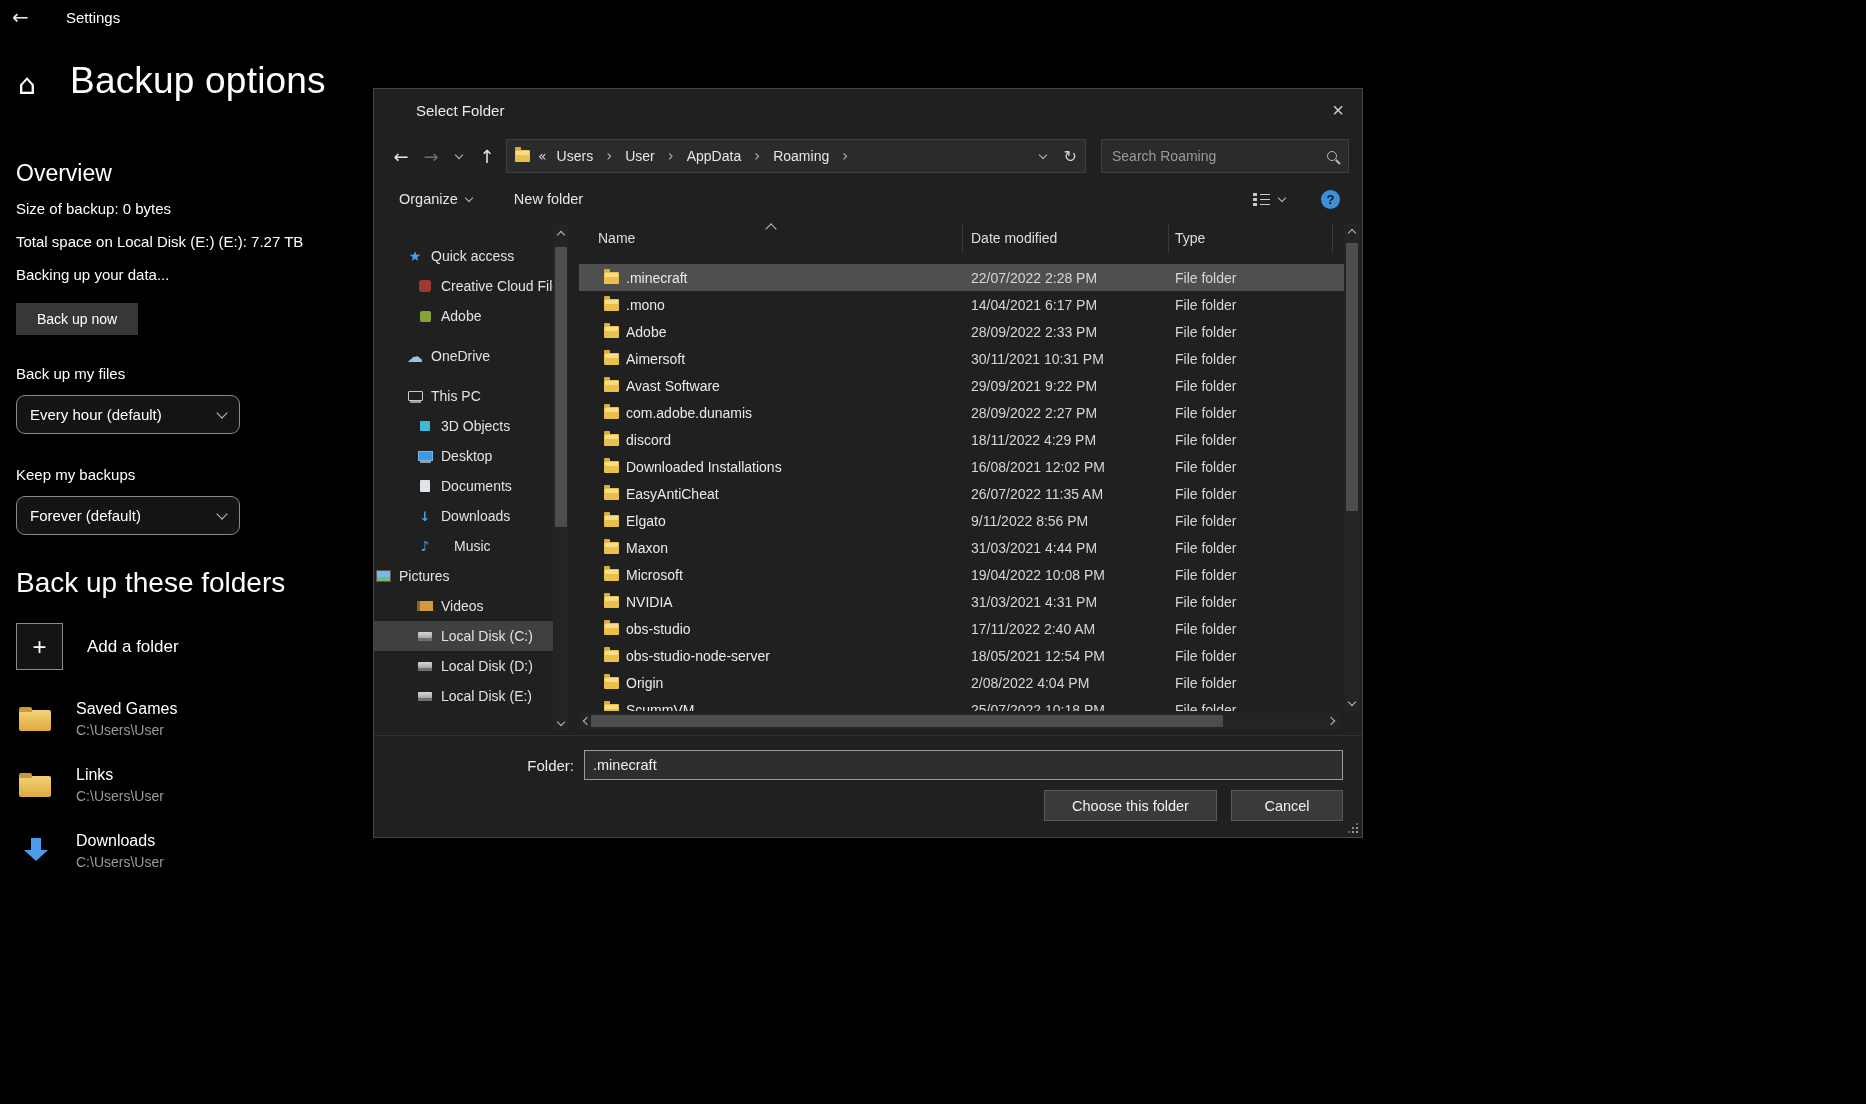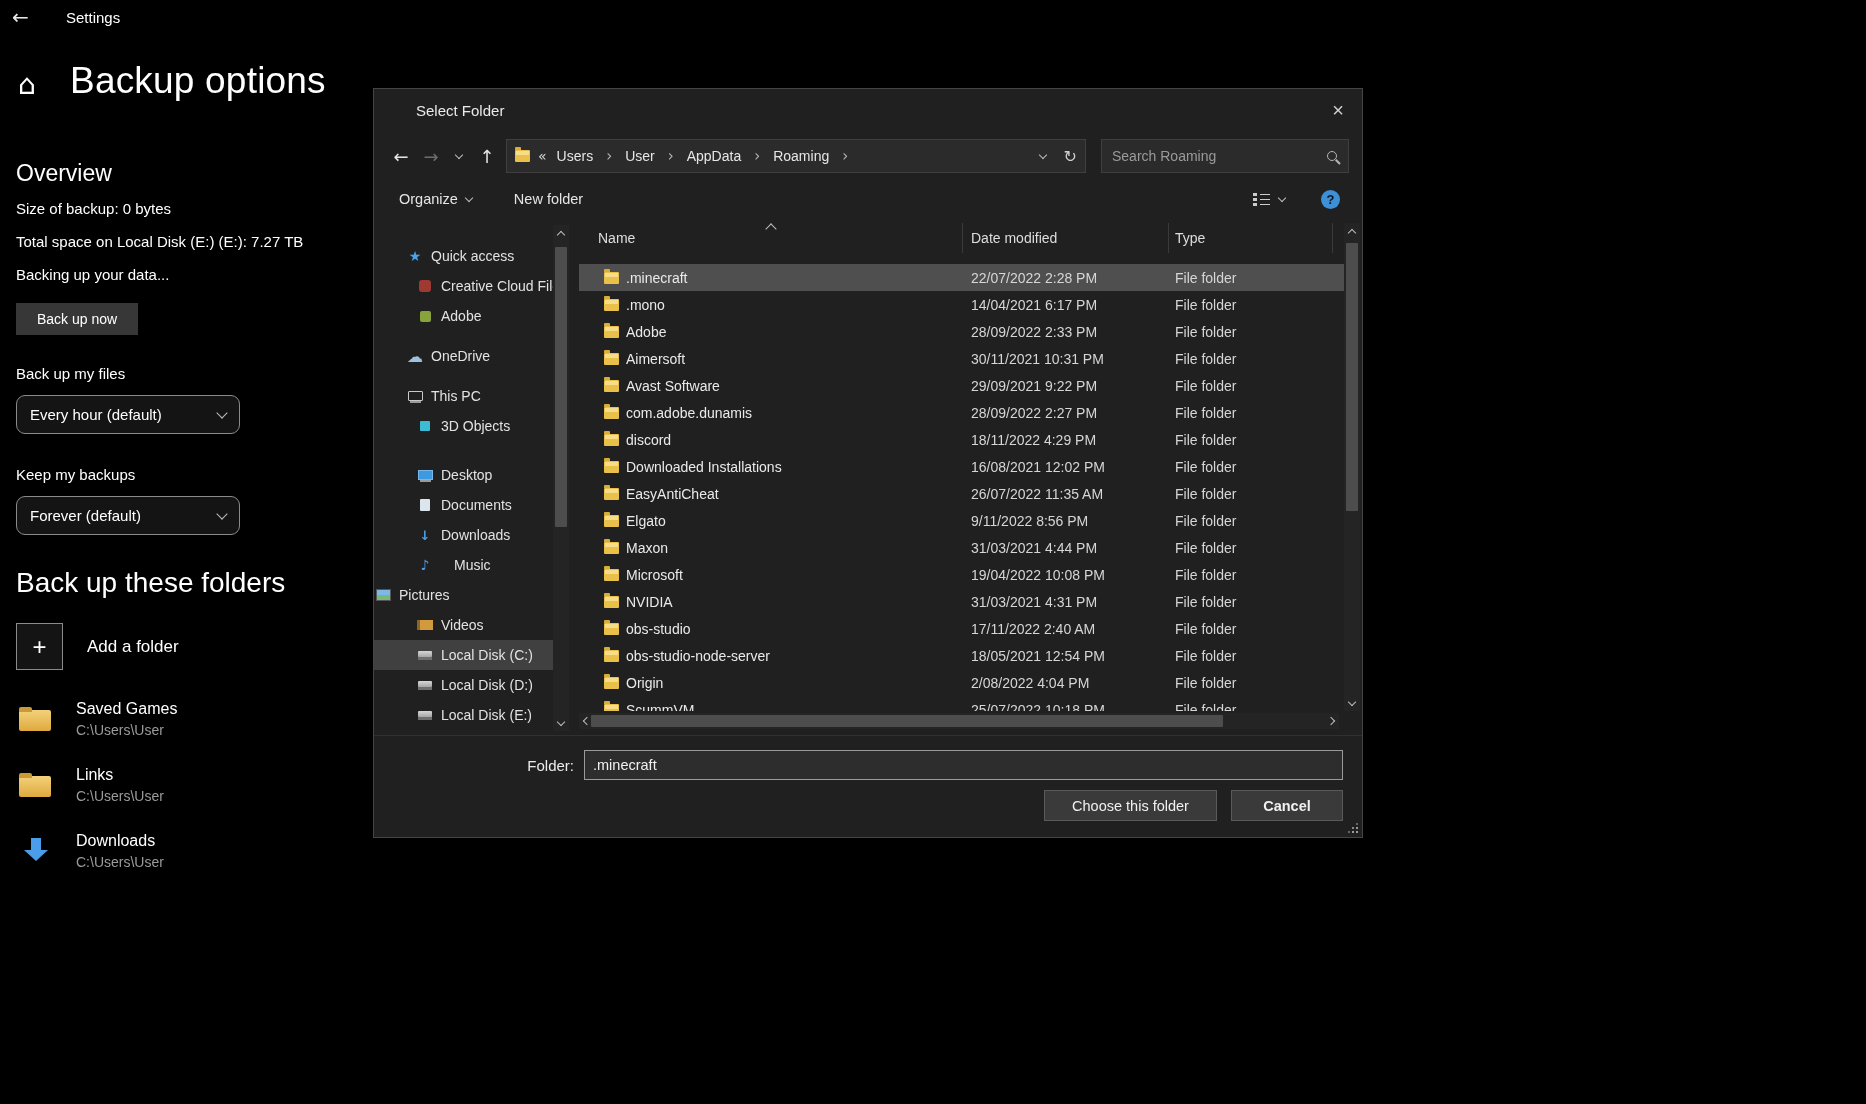--- a/index.html
+++ b/index.html
@@ -161,21 +161,21 @@
 
   
   .dlg-footer{position:absolute;left:0;right:0;bottom:0;height:101px;border-top:1px solid #303030;}
   .folder-lbl{position:absolute;left:152px;top:21px;width:48px;text-align:right;font-size:15px;color:#eaeaea;}
   .folder-input{position:absolute;left:210px;top:14px;width:741px;height:28px;background:#2d2d2d;
        border:1px solid #9a9a9a;color:#f0f0f0;font-size:14.5px;padding:0 8px;
        font-family:"Liberation Sans",sans-serif;outline:none;}
   .dlg-btn{position:absolute;top:54px;height:31px;background:#3a3a3a;border:1px solid #5a5a5a;color:#f0f0f0;
        font-size:14.5px;font-family:"Liberation Sans",sans-serif;box-sizing:border-box;}
   .btn-choose{left:670px;width:173px;}
-  .btn-cancel{left:857px;width:112px;font-weight:bold;}
+  .btn-cancel{left:857px;width:112px;}
   .grip{position:absolute;right:4px;bottom:4px;width:12px;height:12px;}
   .grip::before{content:"";position:absolute;width:2px;height:2px;background:#9a9a9a;right:0;bottom:0;
        box-shadow:-4px 0 #9a9a9a,0 -4px #9a9a9a,-8px 0 #666,0 -8px #666,-4px -4px #888;}
 </style>
 </head>
 <body>
 
 <span class="app-back glyph">←</span>
 <span class="app-title">Settings</span>
 <span class="home-ico glyph">⌂</span>
@@ -328,21 +328,21 @@
         <div class="tree-item gap" style="padding-left: 32px;">
           <span class="ti ico-this-pc"></span>
           <span class="tl">This PC</span>
         </div>
 
         <div class="tree-item" style="padding-left: 42px;">
           <span class="ti ico-objects-3d"></span>
           <span class="tl">3D Objects</span>
         </div>
 
-        <div class="tree-item" style="padding-left: 42px; margin-top: 19px;">
+        <div class="tree-item" style="padding-left: 42px;">
           <span class="ti ico-desktop"></span>
           <span class="tl">Desktop</span>
         </div>
 
         <div class="tree-item" style="padding-left: 42px;">
           <span class="ti ico-documents"></span>
           <span class="tl">Documents</span>
         </div>
 
         <div class="tree-item" style="padding-left: 42px;">

